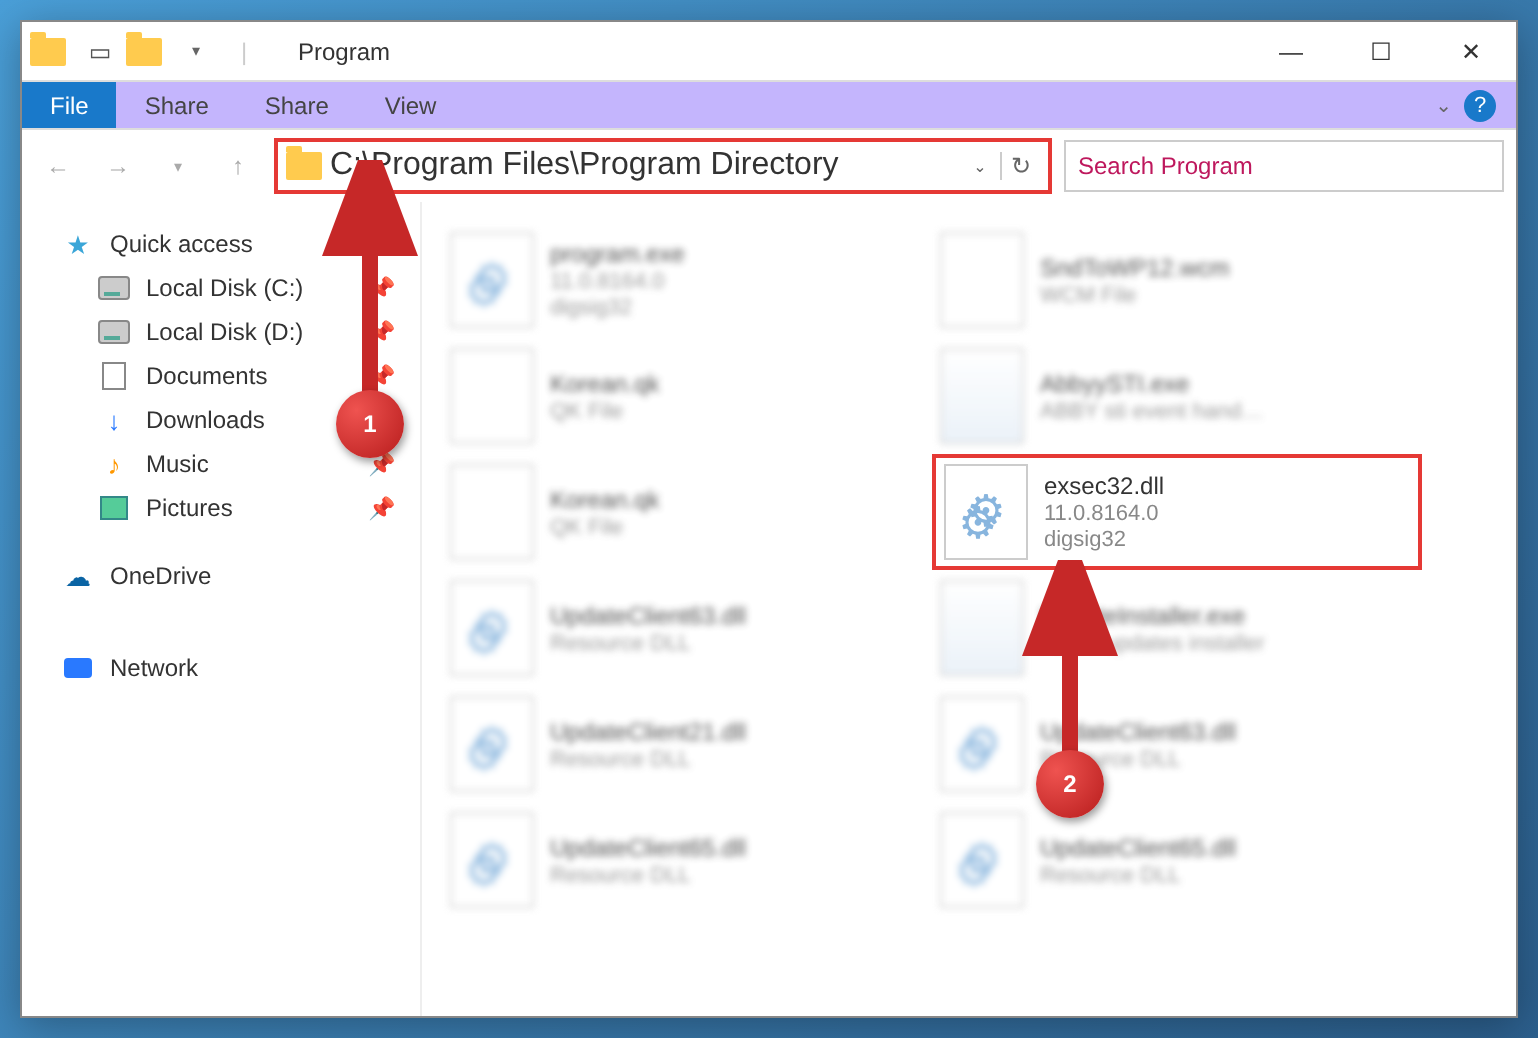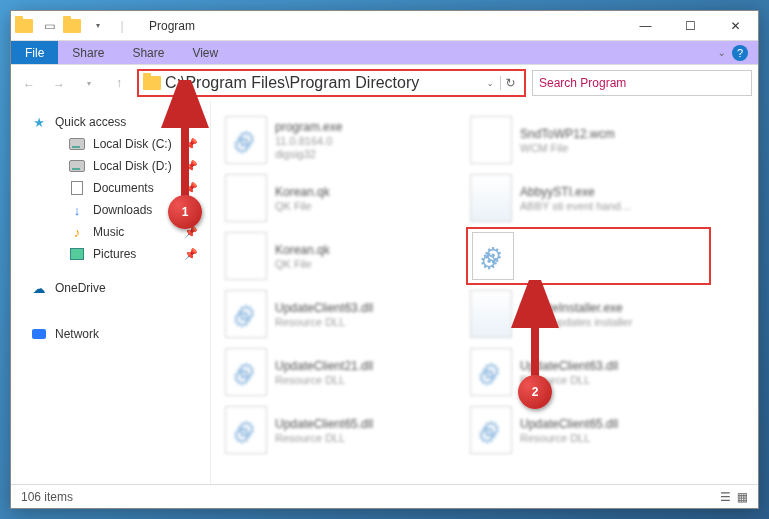--- a/index.html
+++ b/index.html
@@ -19,21 +19,21 @@
     .nav-arrow { width: 24px; height: 24px; display: flex; align-items: center; justify-content: center; color: #aaa; }
     .addr-container { flex: 1; display: flex; align-items: center; border: 2px solid #e53935; height: 28px; background: #fff; padding: 0 4px; }
     .folder-ic { width: 18px; height: 14px; background: #ffcb4e; border-radius: 1px; position: relative; margin-right: 4px; }
     .folder-ic::before { content:""; position:absolute; top:-3px; left:0; width:8px; height:3px; background:#ffcb4e; border-radius:1px 1px 0 0;}
     .addr-text { flex: 1; color: #333; font-size: 16px; }
     .addr-btn { width: 20px; text-align: center; color: #666; }
     .searchbox { width: 220px; height: 26px; border: 1px solid #ccc; display: flex; align-items: center; padding: 0 6px; color: #be185d; }
     .body-area { flex: 1; display: flex; overflow: hidden; }
     .sidebar { width: 200px; border-right: 1px solid #eee; padding: 10px 0; overflow-y: auto; }
     .nav-item { display: flex; align-items: center; gap: 8px; padding: 3px 12px 3px 20px; color: #333; height: 22px; }
-    .nav-item.indent { padding-left: 58px; }
+    .nav-item.indent { padding-left: 38px; }
     .nav-item.selected { background: #cce8ff; }
     .nav-pin { margin-left: auto; color: #666; font-size: 11px; }
     .nav-icon { width: 16px; height: 16px; display: flex; align-items: center; justify-content: center; font-size: 13px; }
     .nav-spacer { height: 12px; }
     .content { flex: 1; padding: 10px 10px; position: relative; display: flex; flex-wrap: wrap; align-content: flex-start; gap: 0; overflow: hidden; }
     .file-item { width: 245px; height: 58px; display: flex; align-items: center; gap: 8px; padding: 4px; filter: blur(1.8px); opacity: .85; }
     .file-item.highlight { border: 2px solid #e53935; filter: none; opacity: 1; background: #fff; }
     .file-icon { width: 42px; height: 48px; border: 1px solid #ccc; background: #fff; display: flex; align-items: center; justify-content: center; position: relative; }
     .file-icon.gear::before { content: "⚙"; color: #88b5de; font-size: 22px; text-shadow: -4px 6px 0 #88b5de; }
     .file-icon.exe { background: linear-gradient(#fff,#e8f0f8); }
@@ -199,20 +199,25 @@
         </div>
       <div class="file-item">
           <div class="file-icon"></div>
           <div class="file-info">
             <span class="file-name">Korean.qk</span>
             <span class="file-meta">QK File</span>
           </div>
         </div>
       <div class="file-item highlight">
           <div class="file-icon gear"></div>
+          <div class="file-info">
+            <span class="file-name">exsec32.dll</span>
+            <span class="file-meta">11.0.8164.0</span>
+            <span class="file-meta">digsig32</span>
+          </div>
         </div>
       <div class="file-item">
           <div class="file-icon gear"></div>
           <div class="file-info">
             <span class="file-name">UpdateClient63.dll</span>
             <span class="file-meta">Resource DLL</span>
           </div>
         </div>
       <div class="file-item">
           <div class="file-icon exe"></div>
@@ -245,27 +250,20 @@
       <div class="file-item">
           <div class="file-icon gear"></div>
           <div class="file-info">
             <span class="file-name">UpdateClient65.dll</span>
             <span class="file-meta">Resource DLL</span>
           </div>
         </div>
     </div>
   </div>
 
-  <div class="statusbar">
-    <span>106 items</span>
-    <div class="status-views">
-      <span>☰</span>
-      <span>▦</span>
-    </div>
-  </div>
 
 </div>
 
 <svg class="callout-arrow" style="top:80px;left:155px;" width="60" height="130">
   <defs>
       <marker id="ah1" markerWidth="10" markerHeight="10" refX="5" refY="3" orient="auto">
         <polygon points="0 0, 8 3, 0 6" fill="#c62828"></polygon>
       </marker>
     </defs>
   <line x1="30" y1="120" x2="30" y2="8" stroke="#c62828" stroke-width="8" marker-end="url(#ah1)"></line>

